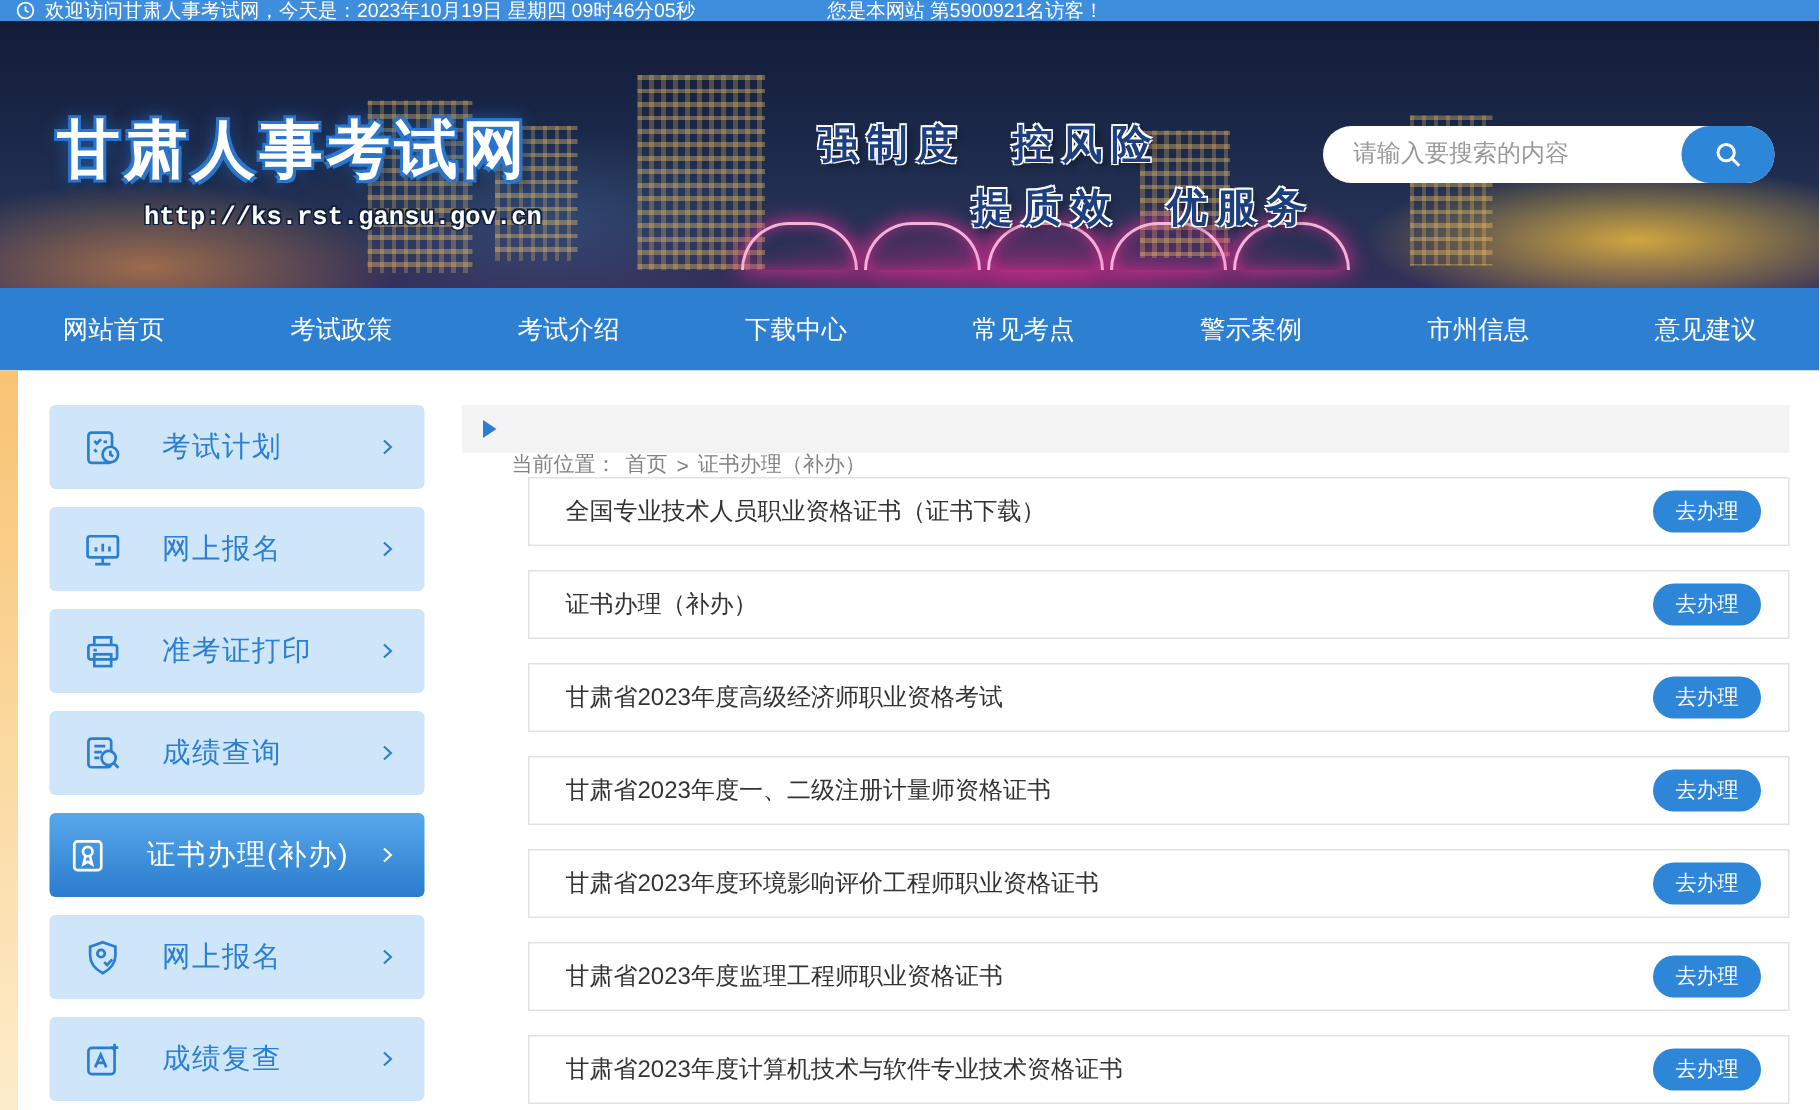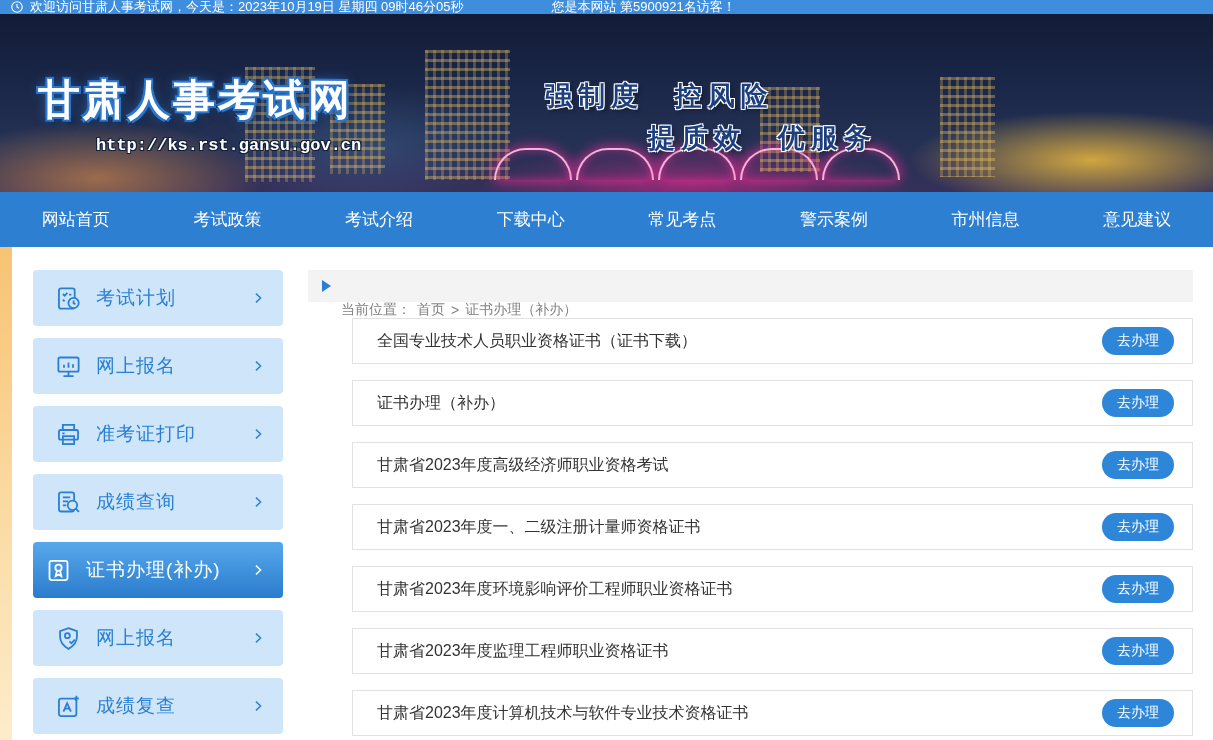--- a/index.html
+++ b/index.html
@@ -49,21 +49,21 @@
   
   .nav { height:55px; background:#2d7fd2; display:flex; }
   .nav .item { flex:1; display:flex; align-items:center; justify-content:center; color:#fff; font-size:17px; cursor:pointer; }
 
   
   .main { position:relative; height:495px; background:#fff; }
   .strip { position:absolute; left:0; top:0; width:12px; height:495px; background:linear-gradient(180deg,#f8c373 0%,#fbdba4 55%,#fdeccb 100%); }
 
   .sidebar { position:absolute; left:33px; top:23px; width:250px; }
   .side-item { height:56px; margin-bottom:12px; background:#cfe6fa; border-radius:4px; display:flex; align-items:center;
-    color:#2a7fd4; font-size:19px; cursor:pointer; padding:0 18px 0 22px; }
+    color:#2a7fd4; font-size:19px; cursor:pointer; padding:0 18px 0 22px;gap:12px; }
   .side-item .ico { width:27px; height:27px; margin-right:14px; flex:0 0 auto; }
   .side-item .lbl { flex:1; letter-spacing:1px; }
   .side-item .chev { width:14px; height:14px; flex:0 0 auto; }
   .side-item.active { background:linear-gradient(180deg,#57a8eb 0%,#2a7ccd 100%); color:#fff;padding-left:12px; }
 
   .content { position:absolute; left:308px; top:23px; width:885px; }
   .crumbbar { height:32px; background:#f3f3f3; display:flex; align-items:center; padding-left:14px; font-size:14px; color:#828282; }
   .crumbbar .tri { width:0; height:0; border-left:9px solid #2a7fd4; border-top:6px solid transparent; border-bottom:6px solid transparent; margin-right:10px; }
   .crumbbar .home { color:#828282; cursor:pointer; }
   .crumbbar span { margin-right:6px;margin-top:48px; }
@@ -105,20 +105,29 @@
     </div>
 
     <div class="logo">
       <div class="name">甘肃人事考试网</div>
       <div class="url">http://ks.rst.gansu.gov.cn</div>
     </div>
 
     <div class="slogan l1">强制度  控风险</div>
     <div class="slogan l2">提质效  优服务</div>
 
+    <div class="search">
+      <input type="text" placeholder="请输入要搜索的内容" style="">
+      <button class="btn">
+        <svg width="20" height="20" viewBox="0 0 24 24" fill="none" stroke="#fff" stroke-width="2.4">
+          <circle cx="10.5" cy="10.5" r="6.5"></circle>
+            <path d="M15.5 15.5L21 21"></path>
+        </svg>
+      </button>
+    </div>
   </div>
 
   <div class="nav">
     <div class="item">网站首页</div>
     <div class="item">考试政策</div>
     <div class="item">考试介绍</div>
     <div class="item">下载中心</div>
     <div class="item">常见考点</div>
     <div class="item">警示案例</div>
     <div class="item">市州信息</div>

